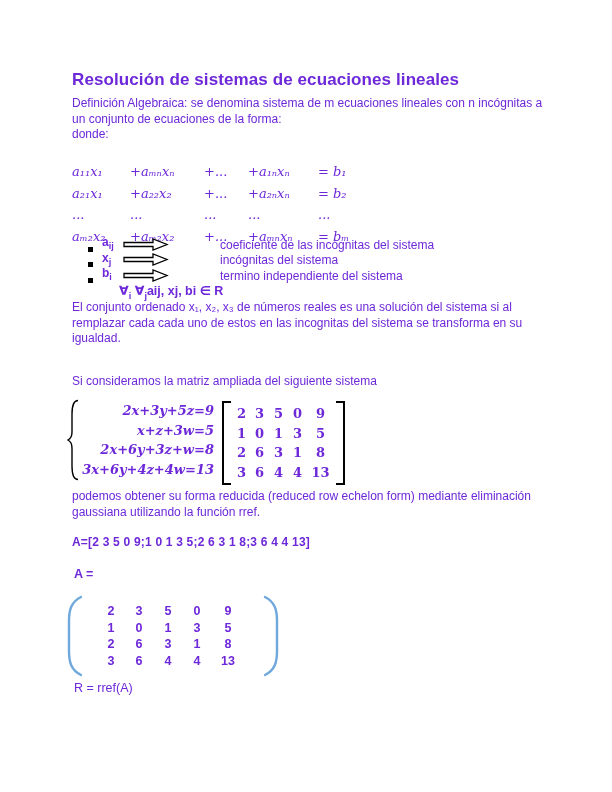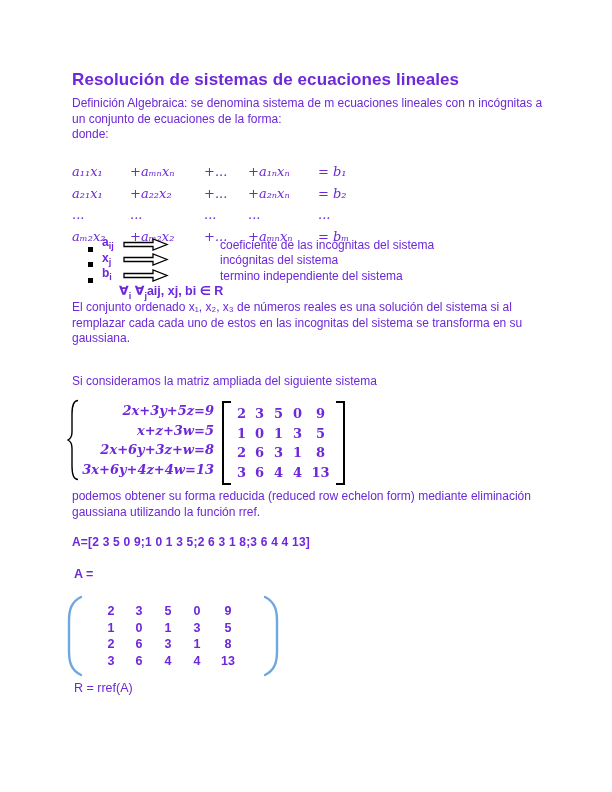--- a/index.html
+++ b/index.html
@@ -117,21 +117,21 @@
         <svg width="46" height="15" viewBox="0 0 46 15">
             <polygon points="1,5.5 30,5.5 30,2 44,7.5 30,13 30,9.5 1,9.5" fill="#ffffff" stroke="#000000" stroke-width="1.3"></polygon>
           </svg>
       </span>
       <span class="bdesc">termino independiente del sistema</span>
     </div>
   </div>
 
   <p class="abs para forall"><span>∀</span><sub>i</sub>&nbsp;<span>∀</span><sub>j</sub><span>aij, xj, bi ∈ R</span></p>
 
-  <p class="abs para solution">El conjunto ordenado x₁, x₂, x₃ de números reales es una solución del sistema si al remplazar cada cada uno de estos en las incognitas del sistema se transforma en su gaussiana.</p>
+  <p class="abs para solution">El conjunto ordenado x₁, x₂, x₃ de números reales es una solución del sistema si al remplazar cada cada uno de estos en las incognitas del sistema se transforma en su igualdad.</p>
 
   <p class="abs para ampliada">Si consideramos la matriz ampliada del siguiente sistema</p>
 
   <div class="abs sys">
     <span>
       <svg width="14" height="82" viewBox="0 0 14 82">
           <path d="M12 1.5 C 7 1.5 6 7 6 15 L 6 33 C 6 38.5 3.5 40.2 2 41 C 3.5 41.8 6 43.5 6 49 L 6 67 C 6 75 7 80.5 12 80.5" fill="none" stroke="#000" stroke-width="1.4"></path>
         </svg>
     </span>
     <div class="sys-eqs">

